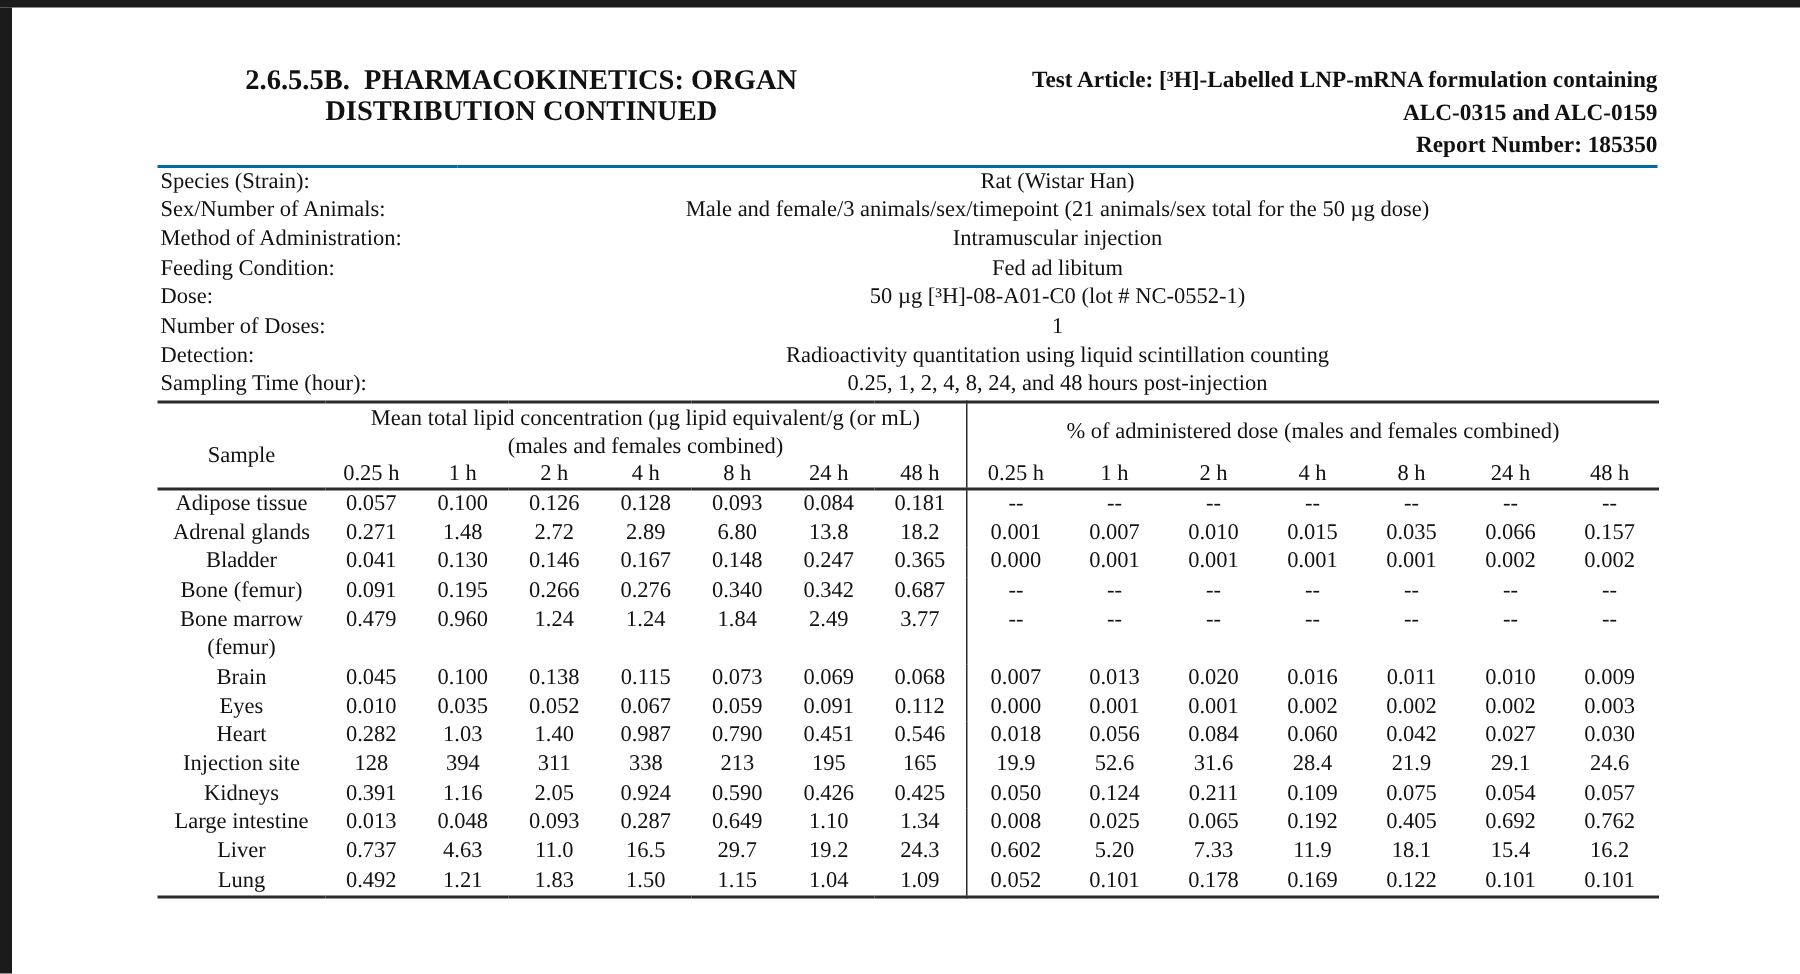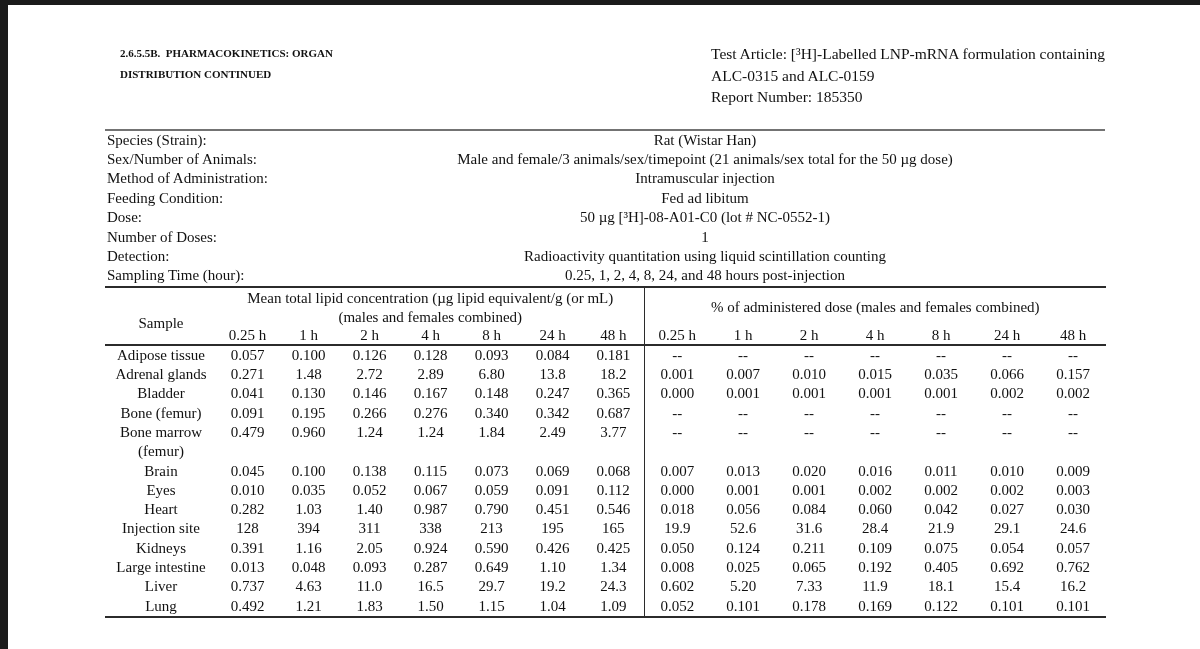--- a/index.html
+++ b/index.html
@@ -4,27 +4,27 @@
 <style>
   * { margin:0; padding:0; box-sizing:border-box; }
   html,body { width:1200px; height:649px; background:#ffffff; overflow:hidden;
               font-family:"Liberation Serif","DejaVu Serif",serif; color:#111; }
   .edge-top  { position:absolute; left:0; top:0; width:1200px; height:5px; background:#1b1b1b; }
   .edge-left { position:absolute; left:0; top:5px; width:8px; height:644px; background:#1b1b1b; }
 
   .content { position:absolute; left:105px; top:0; width:1000px; }
 
   .doc-header { display:flex; justify-content:space-between; margin-top:43px; }
-  .section-title { font-weight:bold; font-size:11px; line-height:21px;
-                   white-space:pre-line; padding-left:15px; width:470px; }
-  .test-article-block { text-align:left; font-weight:normal; font-size:15.5px; line-height:21.5px; }
+  .section-title { font-weight:bold; font-size:19px; line-height:21px;
+                   white-space:pre-line; padding-left:15px; width:470px;text-align:center; }
+  .test-article-block { text-align:right; font-weight:bold; font-size:15.5px; line-height:21.5px; }
 
   table { border-collapse:collapse; table-layout:fixed; width:1000px; font-size:15px; }
 
-  .meta-table { margin-top:21px; border-top:2px solid #737373; }
+  .meta-table { margin-top:2px; border-top:2px solid #0369a1; }
   .meta-table td { height:19.4px; line-height:19.4px; vertical-align:middle; }
   .meta-label { width:200px; text-align:left; padding-left:2px; }
   .meta-value { text-align:center; }
 
   .pk-table { border-top:2px solid #2b2b2b; border-bottom:2px solid #2b2b2b; }
   .pk-table thead { border-bottom:2px solid #2b2b2b; }
   .pk-table th, .pk-table td { font-weight:normal; text-align:center; vertical-align:middle; }
   .group-h { font-weight:bold; vertical-align:top; white-space:pre-line;
              height:40px; line-height:19px; padding-top:1px; }
   .sample-h { font-weight:bold; vertical-align:top; padding-top:15px; }

